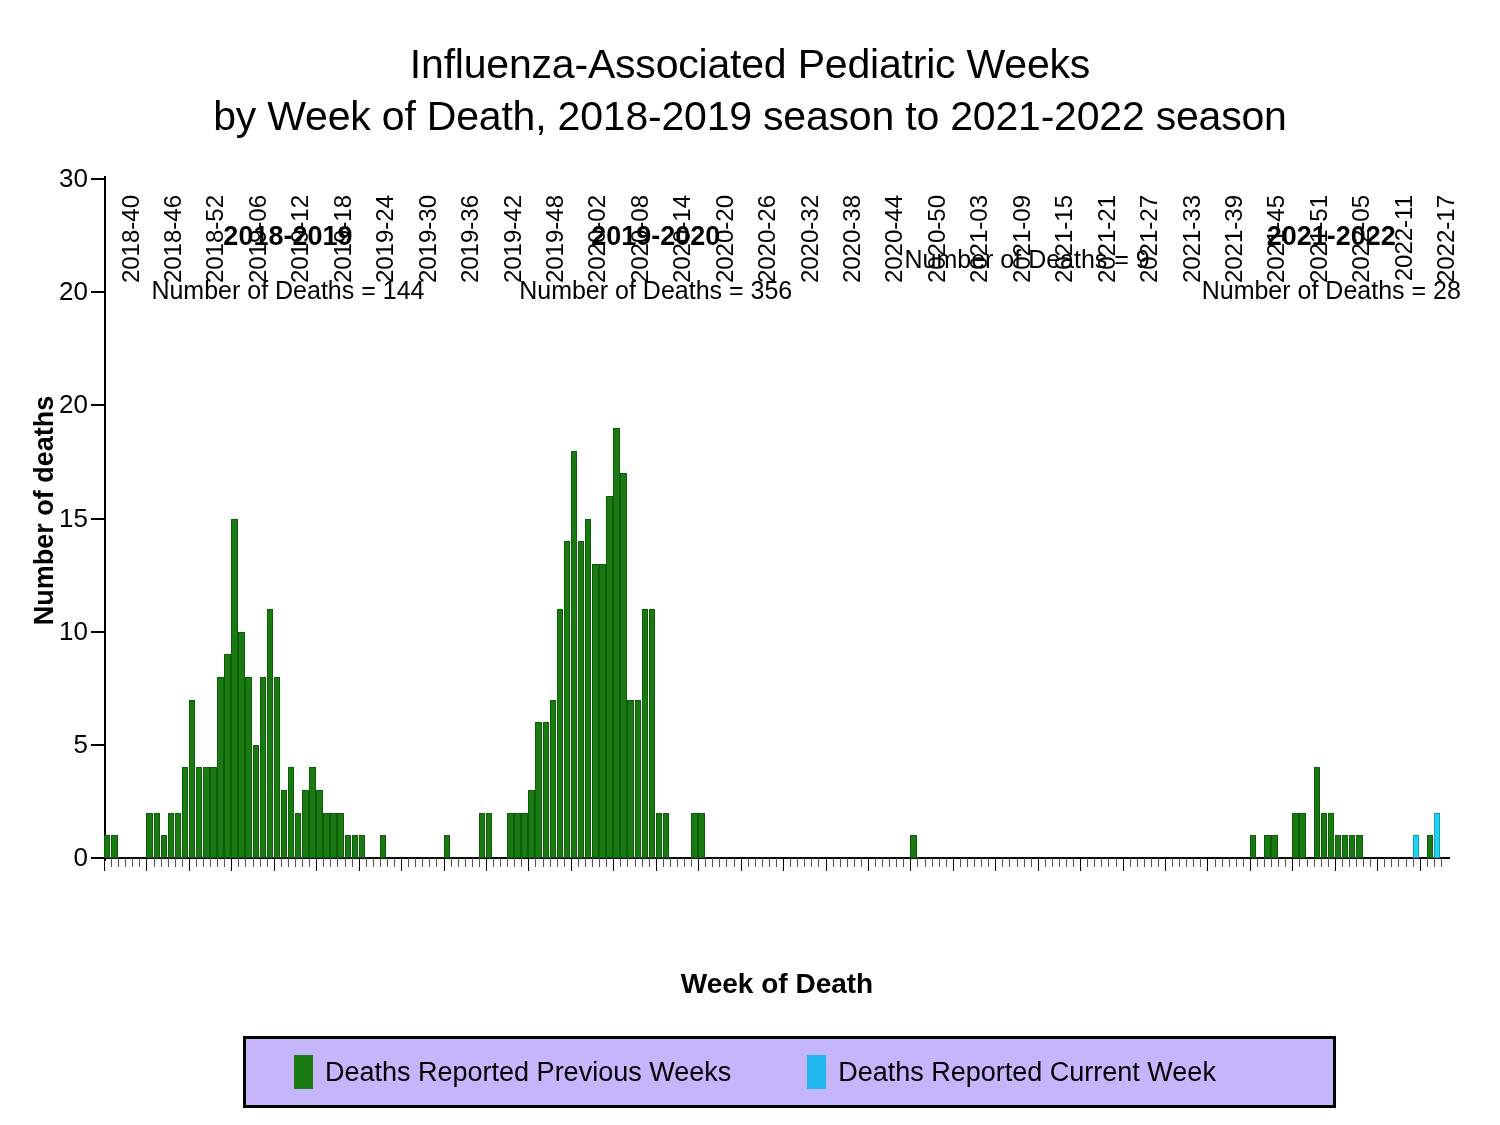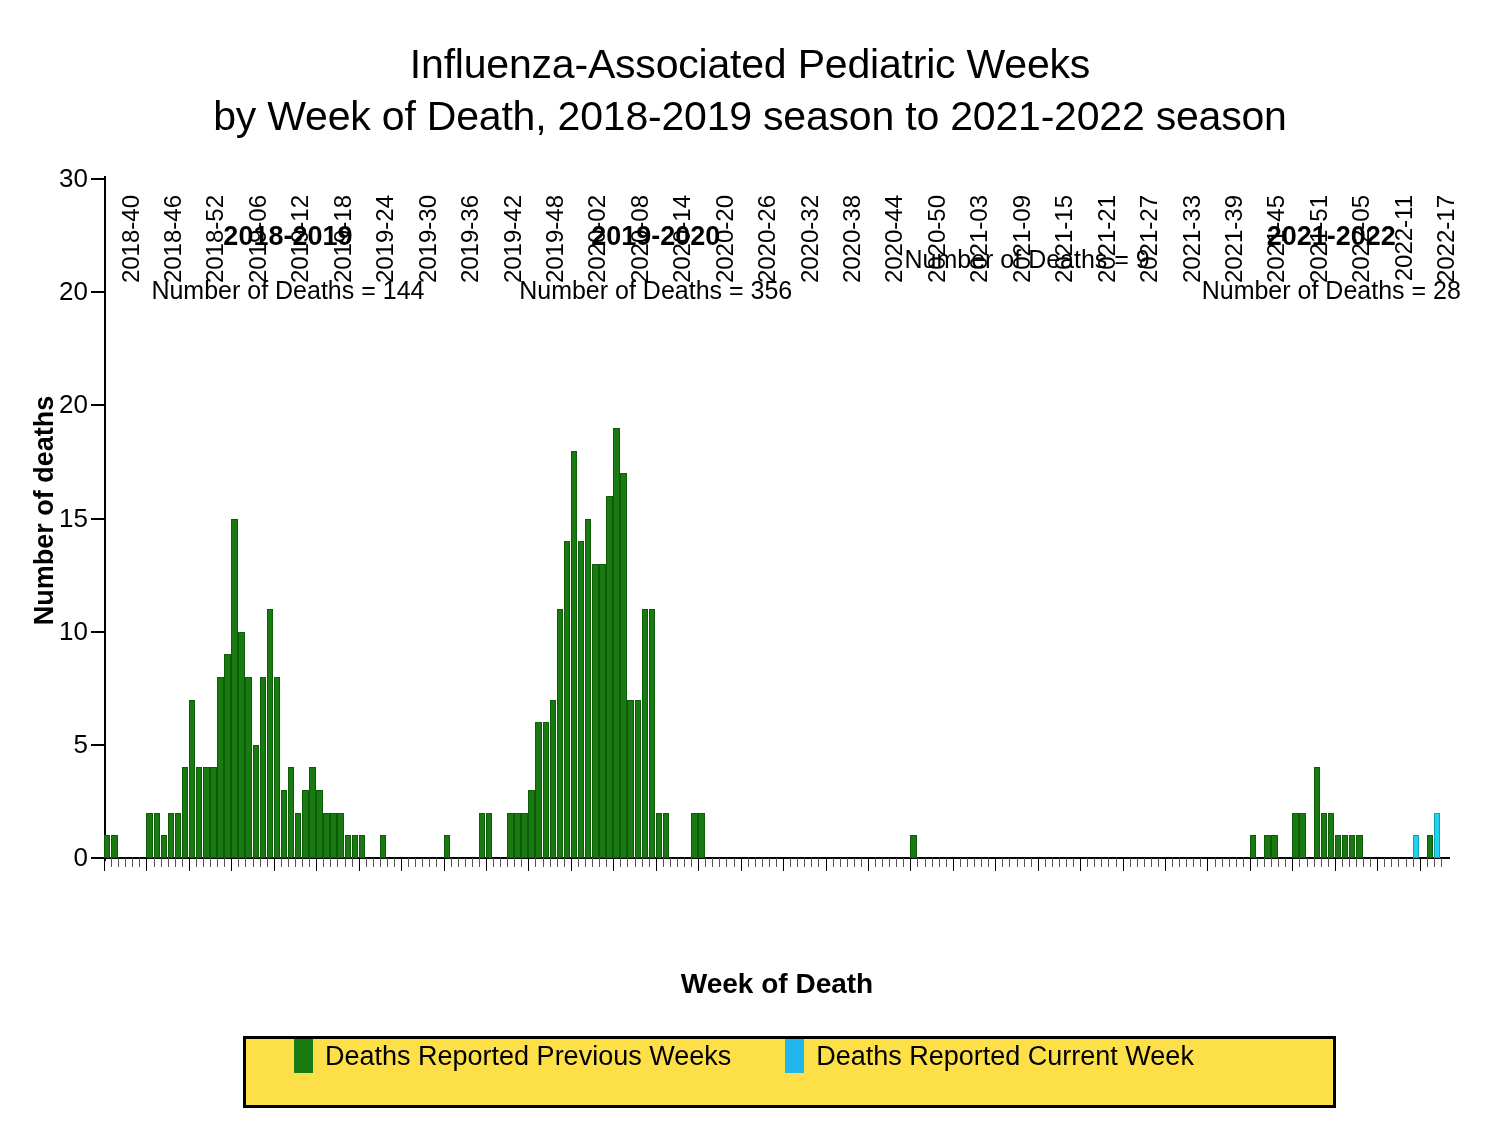--- a/index.html
+++ b/index.html
@@ -84,27 +84,27 @@
   
   .xtitle{
     position:absolute;left:104px;top:968px;width:1346px;
     text-align:center;font-size:28px;font-weight:bold;
   }
 
   
   .legend{
     position:absolute;left:243px;top:1036px;
     width:1093px;height:72px;
-    border:3px solid #000;background:#fde047;
+    border:3px solid #000;background:#c4b5fd;
     box-sizing:border-box;
-    display:flex;align-items:flex-start;
+    display:flex;align-items:center;
   }
   .legend-item{display:flex;align-items:center;}
   .legend-item.one{margin-left:48px;}
-  .legend-item.two{margin-left:54px;}
+  .legend-item.two{margin-left:76px;}
   .swatch{width:19px;height:34px;margin-right:12px;box-sizing:border-box;}
   .swatch.prev{background:#1a7a12;}
   .swatch.cur{background:#22b6ee;}
   .legend-label{font-size:27px;white-space:nowrap;}
 </style>
 </head>
 <body>
 
 <div id="figure">
 

